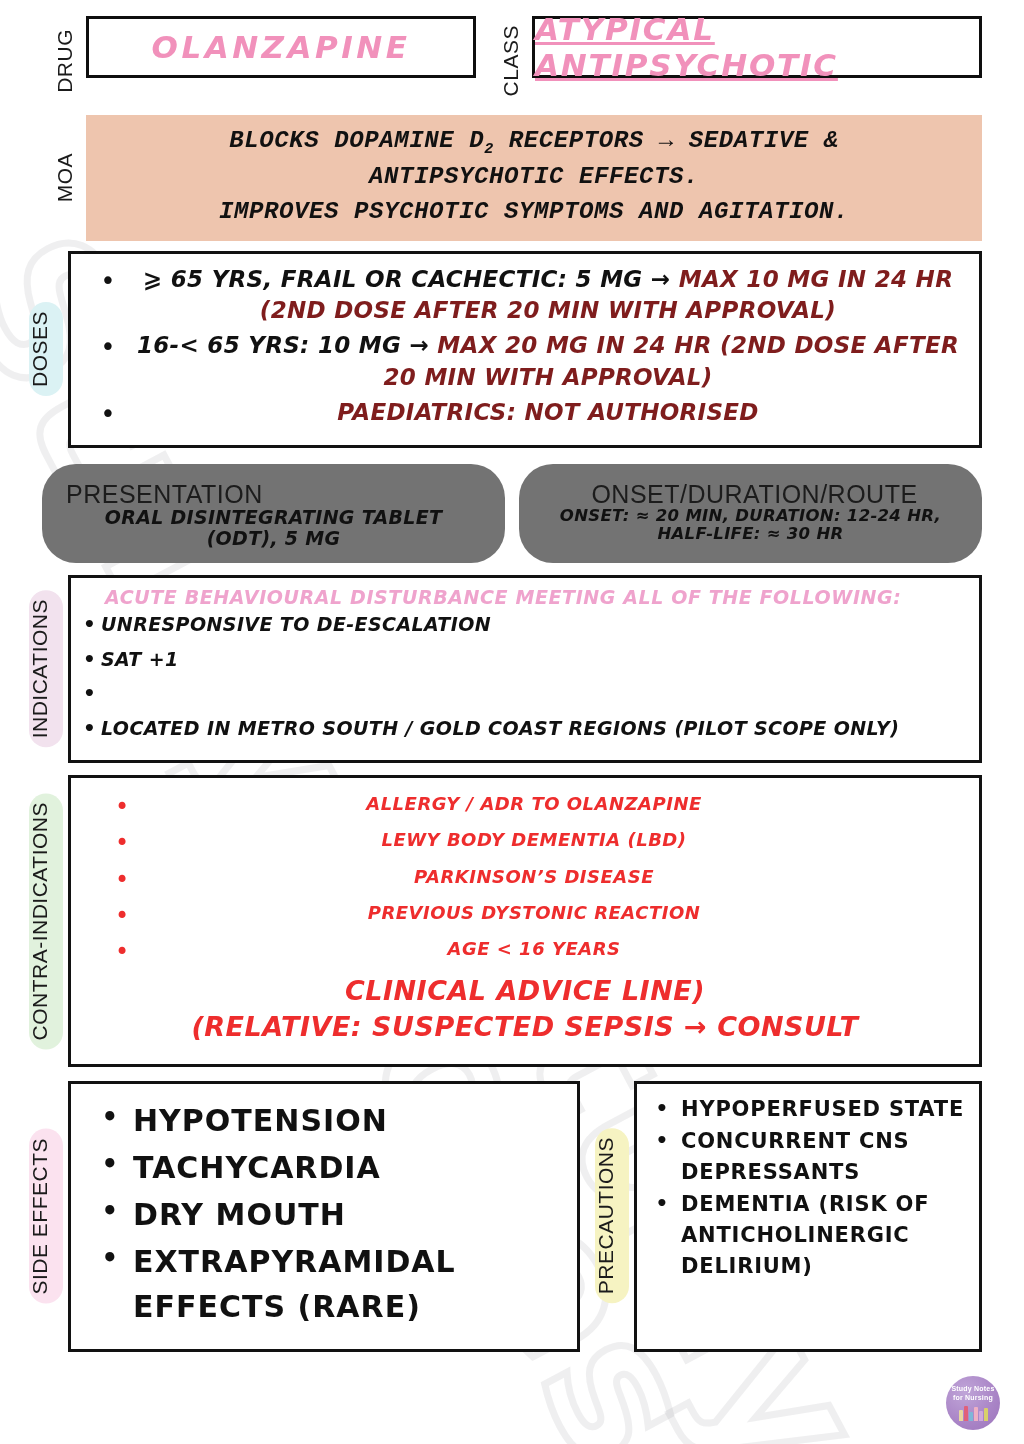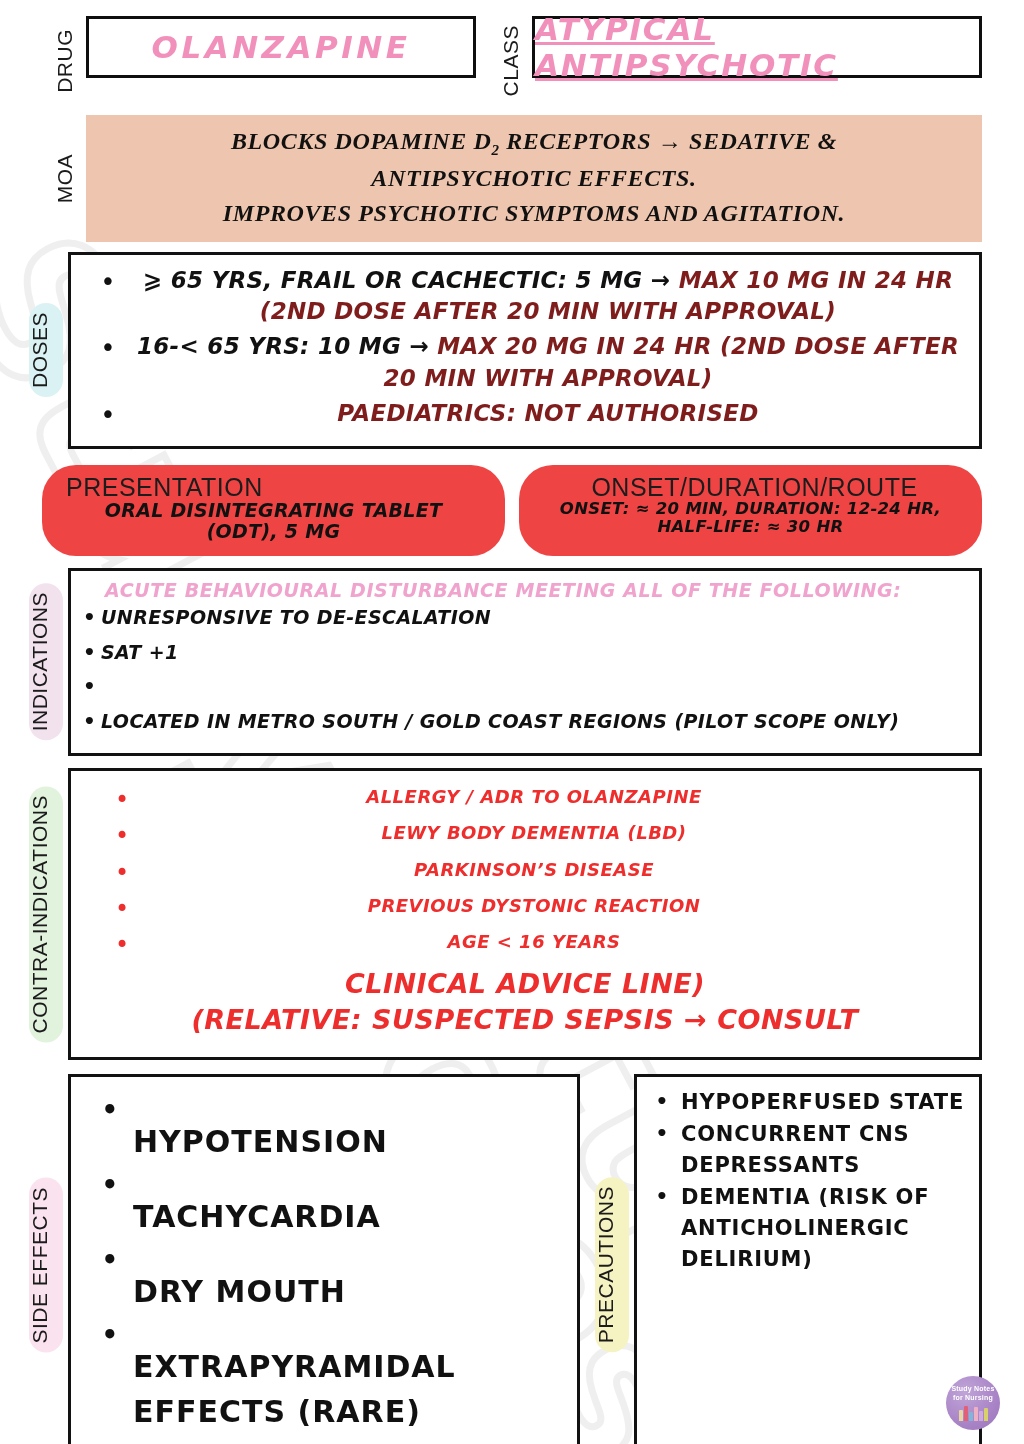--- a/index.html
+++ b/index.html
@@ -123,21 +123,21 @@
 
   
   #moa-row { margin: 10px 42px 0 42px; }
   #moa-box {
     flex: 1;
     background: #eec5ae;
     padding: 9px 26px 12px 26px;
     text-align: center;
   }
   #moa-box .line {
-    font-family: Liberation Serif, serif;
+    font-family: Liberation Mono, monospace;
     font-weight: 700;
     font-style: italic;
     font-size: 24px;
     letter-spacing: 0.6px;
     color: #111;
     line-height: 1.42;
   }
   #moa-box .line sub { font-size: 15px; }
 
   
@@ -173,23 +173,23 @@
 
   
   #pill-row {
     display: flex;
     gap: 14px;
     margin: 16px 42px 0 42px;
     z-index: 10;
     position: relative;
   }
   .pink-pill {
-    background: #ef4444;
+    background: #737373;
     border-radius: 34px;
-    padding: 8px 16px 12px 16px;
+    padding: 16px 16px 12px 16px;
     flex: 1;
     position: relative;
   }
   .pink-pill .pill-head {
     font-family: "Liberation Sans", sans-serif;
     font-weight: 400;
     font-size: 25px;
     letter-spacing: 0.5px;
     color: #1c1c1c;
     padding-left: 8px;
@@ -298,21 +298,21 @@
     align-items: flex-start;
     font-family: "DejaVu Sans", sans-serif;
     font-weight: 700;
     font-size: 30px;
     letter-spacing: 1px;
     color: #111;
     line-height: 1.5;
     margin-bottom: 2px;
   }
   .se-item .b { flex: 0 0 52px; text-align: right; padding-right: 14px; font-size: 26px; }
-  .se-item .t { flex: 1; margin-top: 28px; }
+  .se-item .t { flex: 1; }
 
   .pre-item {
     display: flex;
     align-items: flex-start;
     font-family: "DejaVu Sans", sans-serif;
     font-weight: 700;
     font-size: 21px;
     letter-spacing: 0.8px;
     color: #111;
     line-height: 1.48;

